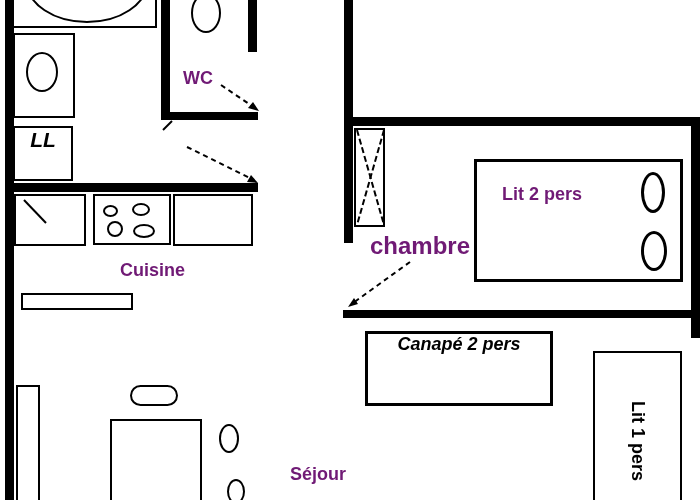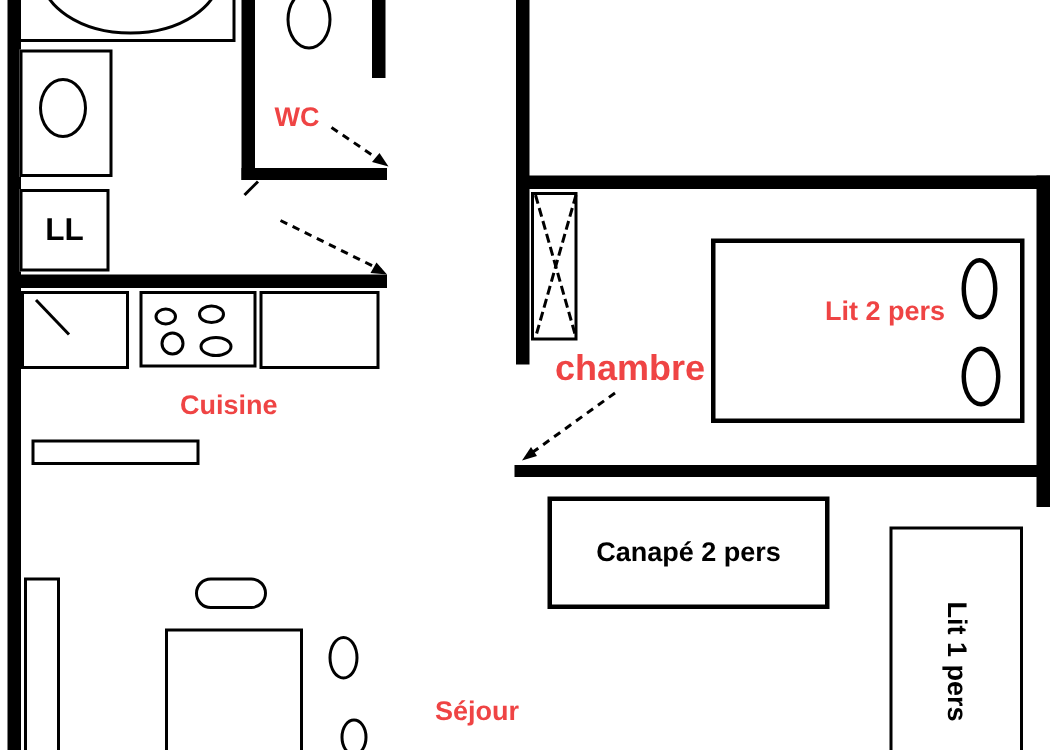--- a/index.html
+++ b/index.html
@@ -6,24 +6,24 @@
   #plan{
     position:relative;width:700px;height:500px;overflow:hidden;
     background:#ffffff;font-family:"Liberation Sans",sans-serif;
   }
   .wall{position:absolute;background:#000000;}
   .box{position:absolute;background:#ffffff;border:2px solid #000000;box-sizing:border-box;}
   .bd3{border-width:3px;}
   .oval{border-radius:50%;}
   .stadium{border-radius:11px;}
   .lbl{
-    position:absolute;color:#ef4444;font-weight:bold;font-size:18px;
+    position:absolute;color:#701a75;font-weight:bold;font-size:18px;
     line-height:21px;white-space:nowrap;letter-spacing:0px;
   }
-  .center-flex{display:flex;align-items:center;justify-content:center;}
+  .center-flex{display:flex;align-items:flex-start;justify-content:center;font-style:italic;}
   .inner-lbl{color:#000000;font-weight:bold;font-size:18px;white-space:nowrap;}
   #washing-machine .inner-lbl{font-size:21px;}
   #single-bed .inner-lbl{
     position:absolute;left:50%;top:48px;transform:translateX(-50%);
     writing-mode:vertical-rl;text-orientation:mixed;
   }
   svg.overlay{position:absolute;left:0;top:0;pointer-events:none;}
 </style>
 </head>
 <body>
@@ -52,21 +52,21 @@
   <div class="box" style="left:93px;top:194px;width:78px;height:51px;"></div>
   <div class="box" style="left:173px;top:194px;width:80px;height:52px;"></div>
   <div class="box oval" style="left:103px;top:205px;width:15px;height:12px;"></div>
   <div class="box oval" style="left:132px;top:203px;width:18px;height:13px;"></div>
   <div class="box oval" style="left:107px;top:221px;width:16px;height:16px;"></div>
   <div class="box oval" style="left:133px;top:224px;width:22px;height:14px;"></div>
   <div class="box" style="left:21px;top:293px;width:112px;height:17px;"></div>
 
   <div class="box" style="left:354px;top:128px;width:31px;height:99px;"></div>
   <div class="box bd3" style="left:474px;top:159px;width:209px;height:123px;"></div>
-  <div class="lbl" style="left:502px;top:197px;margin-left:48px;">Lit 2 pers</div>
+  <div class="lbl" style="left:502px;top:184px;">Lit 2 pers</div>
   <div class="box bd3 oval" style="left:641px;top:172px;width:24px;height:41px;"></div>
   <div class="box bd3 oval" style="left:641px;top:231px;width:26px;height:40px;"></div>
 
   <div class="box bd3 center-flex" style="left:365px;top:331px;width:188px;height:75px;">
     <span class="inner-lbl">Canapé 2 pers</span>
   </div>
   <div class="box" id="single-bed" style="left:593px;top:351px;width:89px;height:156px;">
     <span class="inner-lbl">Lit 1 pers</span>
   </div>
   <div class="box" style="left:16px;top:385px;width:24px;height:118px;"></div>

